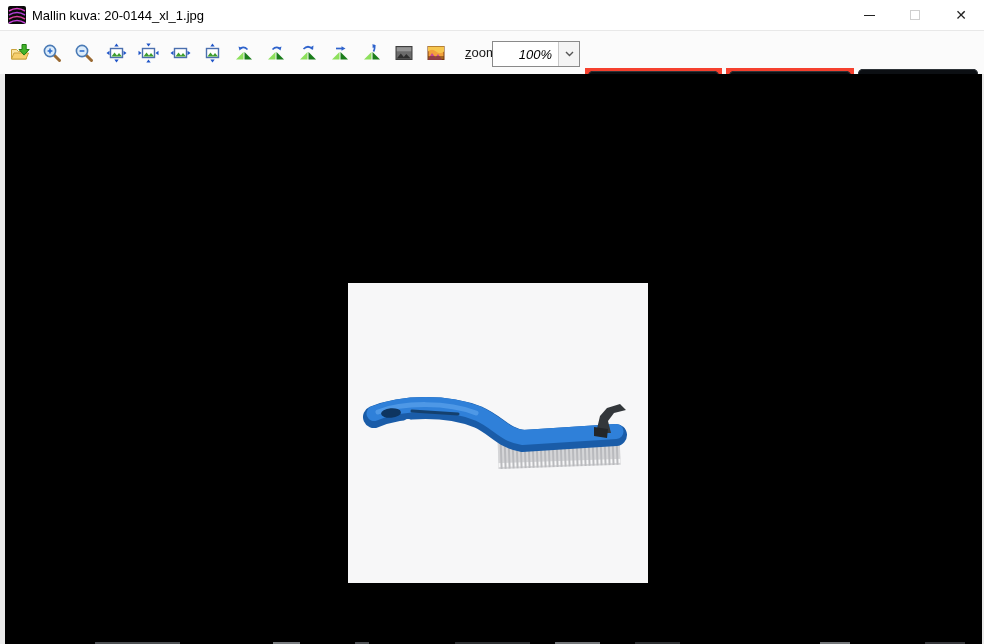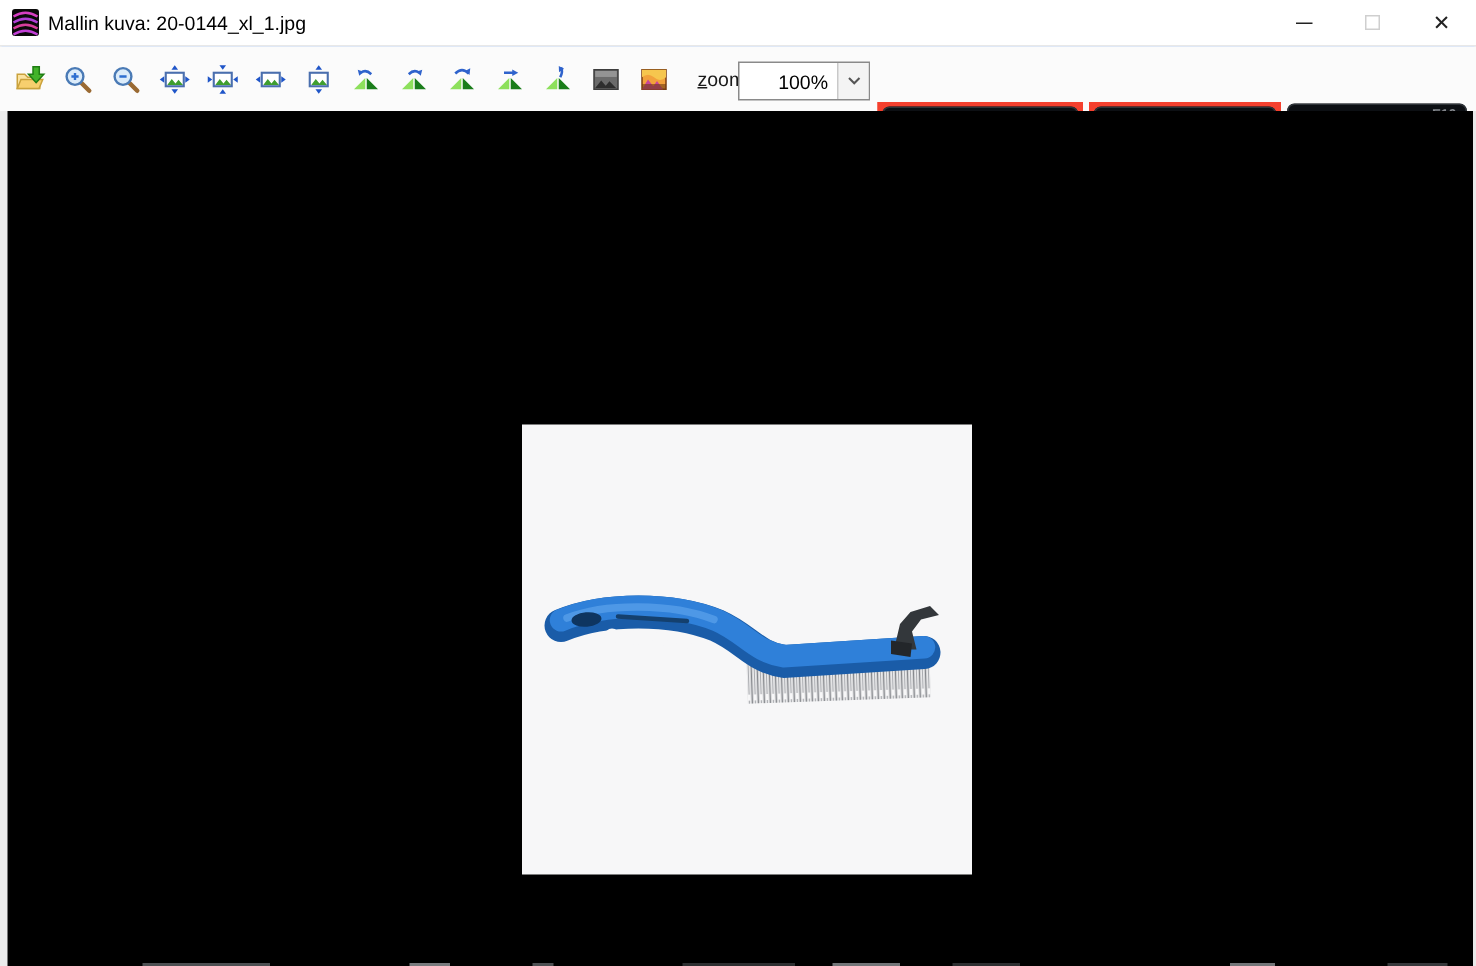--- a/index.html
+++ b/index.html
@@ -28,21 +28,21 @@
   }
   .tb-icon{width:22px;height:24px;margin-right:10px;flex:0 0 auto;display:flex;
     align-items:center;justify-content:center;background:transparent;border:0;padding:0;cursor:pointer;}
   .tb-icon svg{display:block;}
   .zoom-label{font-size:13px;color:#1a1a1a;margin:0 8px 0 8px;white-space:nowrap;}
   .accel{text-decoration:underline;}
   .combo{
     position:absolute;left:492px;top:10px;width:88px;height:26px;background:#fff;
     border:1px solid #8a8a8a;display:flex;align-items:stretch;cursor:pointer;
   }
-  .combo-value{flex:1;font-size:13px;color:#000;text-align:right;padding:5px 6px 0 0;}
+  .combo-value{flex:1;font-size:13px;color:#000;text-align:right;padding:5px 6px 0 0;font-style:italic;}
   .combo-arrow{width:21px;border-left:1px solid #c9c9c9;background:#f4f4f4;
     display:flex;align-items:center;justify-content:center;}
   
   .action{position:absolute;top:37px;height:34px;cursor:pointer;}
   .action.framed{border:3px solid #f5402e;background:#f5402e;padding:0;}
   .btn-dark{
     position:relative;width:100%;height:100%;background:#0c0f13;border-radius:5px;
     box-shadow:inset 0 0 0 1px #2e3338;color:#fff;
   }
   .btn-label{

